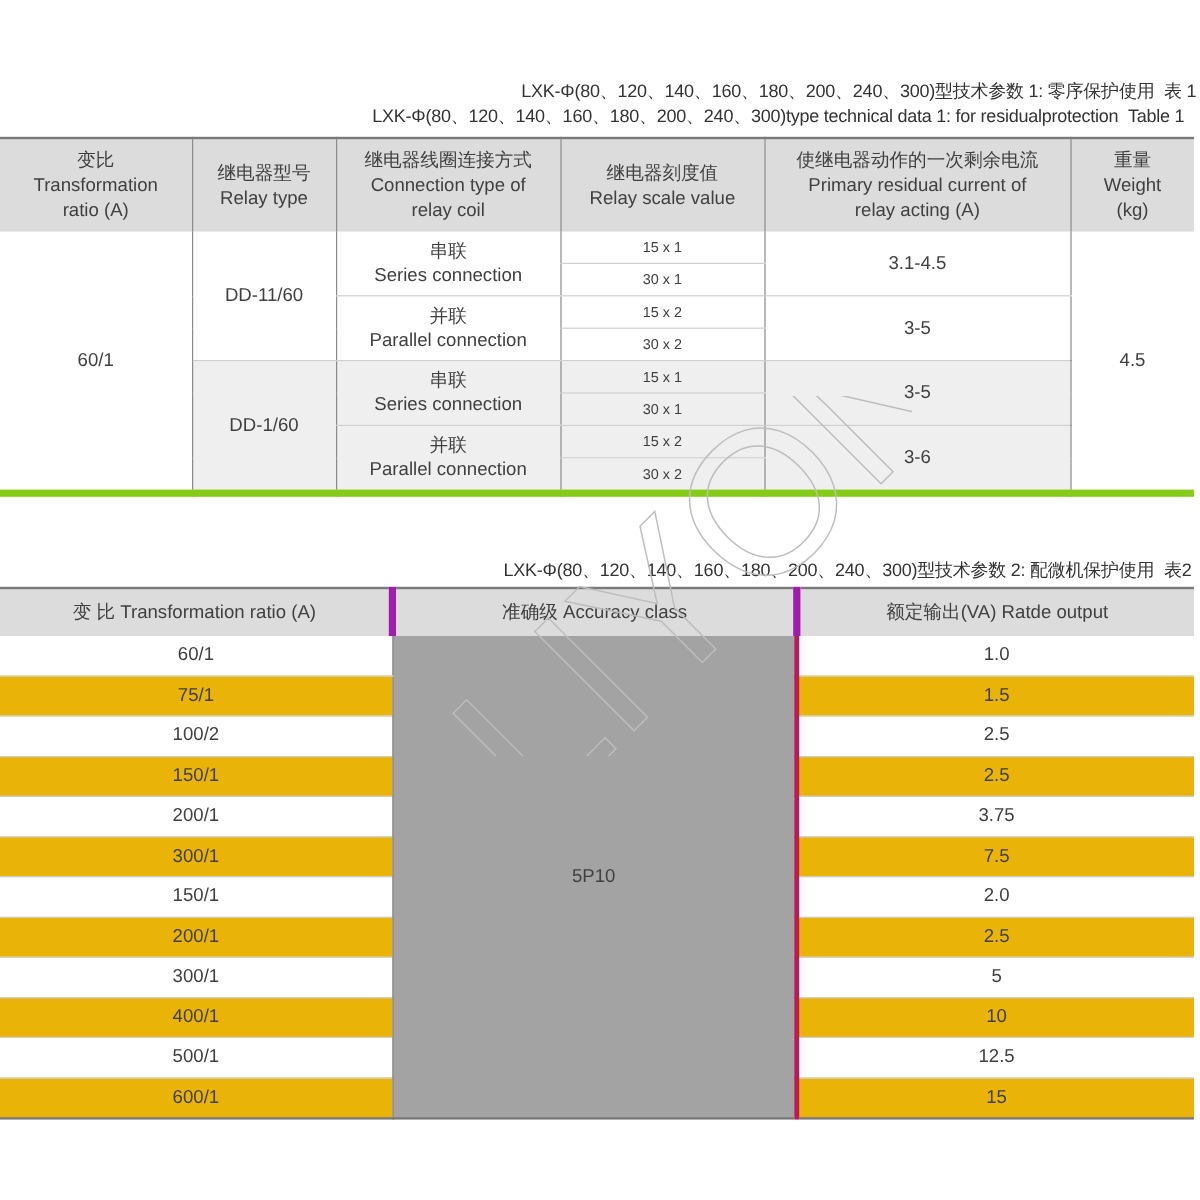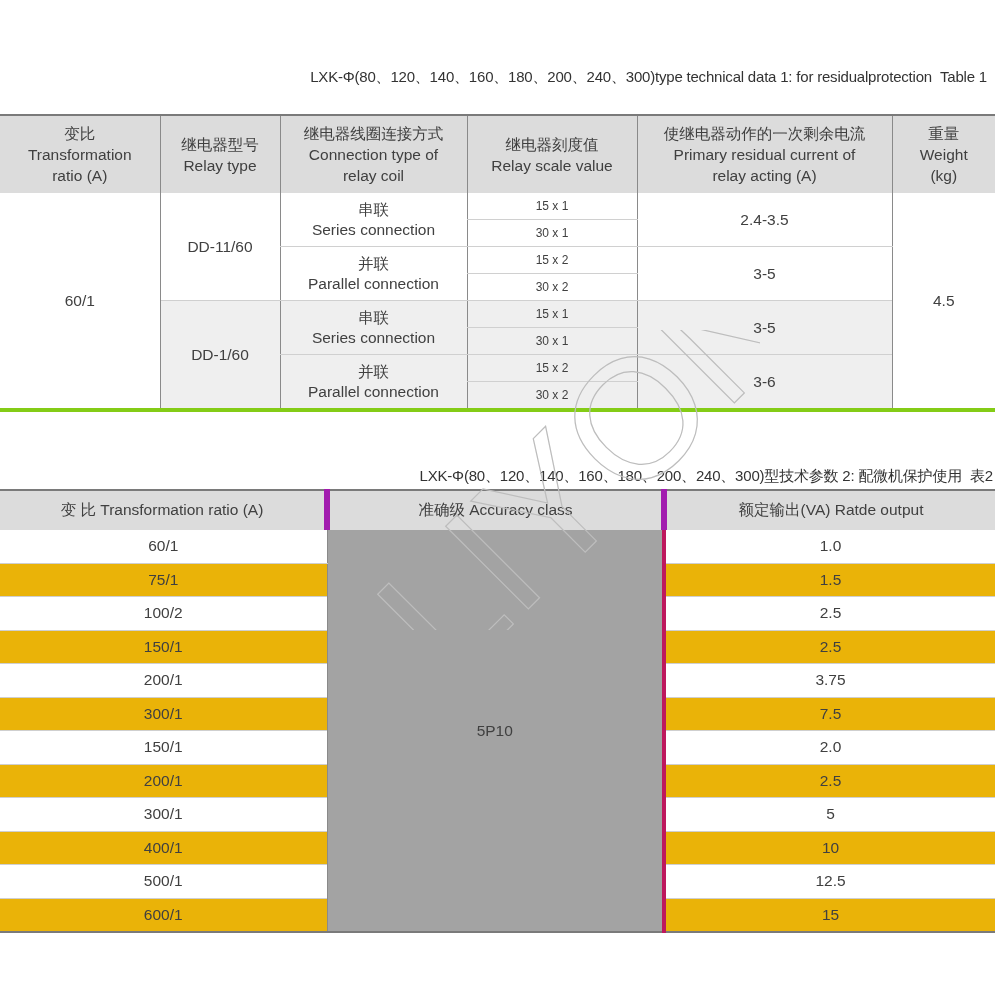--- a/index.html
+++ b/index.html
@@ -9,21 +9,21 @@
              letter-spacing:-0.2px; color:#333; white-space:nowrap; }
   .caption .line { display:flex; justify-content:flex-end; }
   .caption .tag { display:inline-block; margin-left:8px; }
   .caption .line1 .tag { width:30px; text-align:left; }
   .caption .line2 .tag { width:62px; text-align:left; }
 
   table { border-collapse:collapse; position:absolute; left:0; table-layout:fixed; }
   td, th { text-align:center; vertical-align:middle; font-weight:normal; padding:0; color:#404040; }
 
   
-  #t1 { top:114px; width:995px; border-top:2px solid #7a7a7a; border-bottom:4px solid #84cc16; font-size:15.5px; }
+  #t1 { top:114px; width:995px; border-top:2px solid #7a7a7a; border-bottom:6px solid #84cc16; font-size:15.5px; }
   #t1 th { background:#dcdcdc; height:77px; line-height:21px; border-left:1px solid #8a8a8a; }
   #t1 th:first-child { border-left:none; }
   #t1 td { height:26px; line-height:20px; border-left:1px solid #8a8a8a; }
   #t1 td.first { border-left:none; }
   #t1 td.scale { border-bottom:1px solid #d0d0d0; font-size:12px; }
   #t1 td.cur { border-bottom:1px solid #d0d0d0; }
   #t1 td.conn { border-bottom:1px solid #d0d0d0;margin-top:25px; }
   #t1 .g { background:#efefef; }
 
   
@@ -34,20 +34,24 @@
   #t2 td.acc { border-left:1px solid #8a8a8a; border-right:4px solid #be185d; background:#a3a3a3; border-bottom:none; }
   #t2 tr.g td.ratio, #t2 tr.g td.out { background:#eab308; }
   #t2 tr:last-child td { border-bottom:none; }
 
   .watermark { position:absolute; left:300px; top:330px; width:460px; height:300px; pointer-events:none; }
 </style>
 </head>
 <body>
 
 <div class="caption" style="top:66px;">
+  <div class="line line1">
+    <span>LXK-Φ(80、120、140、160、180、200、240、300)型技术参数  1:  零序保护使用</span>
+    <span class="tag">表 1</span>
+  </div>
   <div class="line line2">
     <span>LXK-Φ(80、120、140、160、180、200、240、300)type technical data 1: for residualprotection</span>
     <span class="tag" style="width:60px">Table 1</span>
   </div>
 </div>
 
 <table id="t1">
   <colgroup>
     <col style="width:160px">
       <col style="width:120px">
@@ -91,21 +95,21 @@
   <tbody>
 
     <tr>
       <td class="first" rowspan="8">60/1</td>
       <td rowspan="4">DD-11/60</td>
       <td rowspan="2" class="conn">
         <div>串联</div>
         <div>Series connection</div>
       </td>
       <td class="scale">15 x 1</td>
-      <td rowspan="2" class="cur">2.4-3.5</td>
+      <td rowspan="2" class="cur">3.1-4.5</td>
       <td rowspan="8">4.5</td>
     </tr>
     <tr>
       <td class="scale">30 x 1</td>
     </tr>
     <tr>
       <td rowspan="2" class="conn">
         <div>并联</div>
         <div>Parallel connection</div>
       </td>

